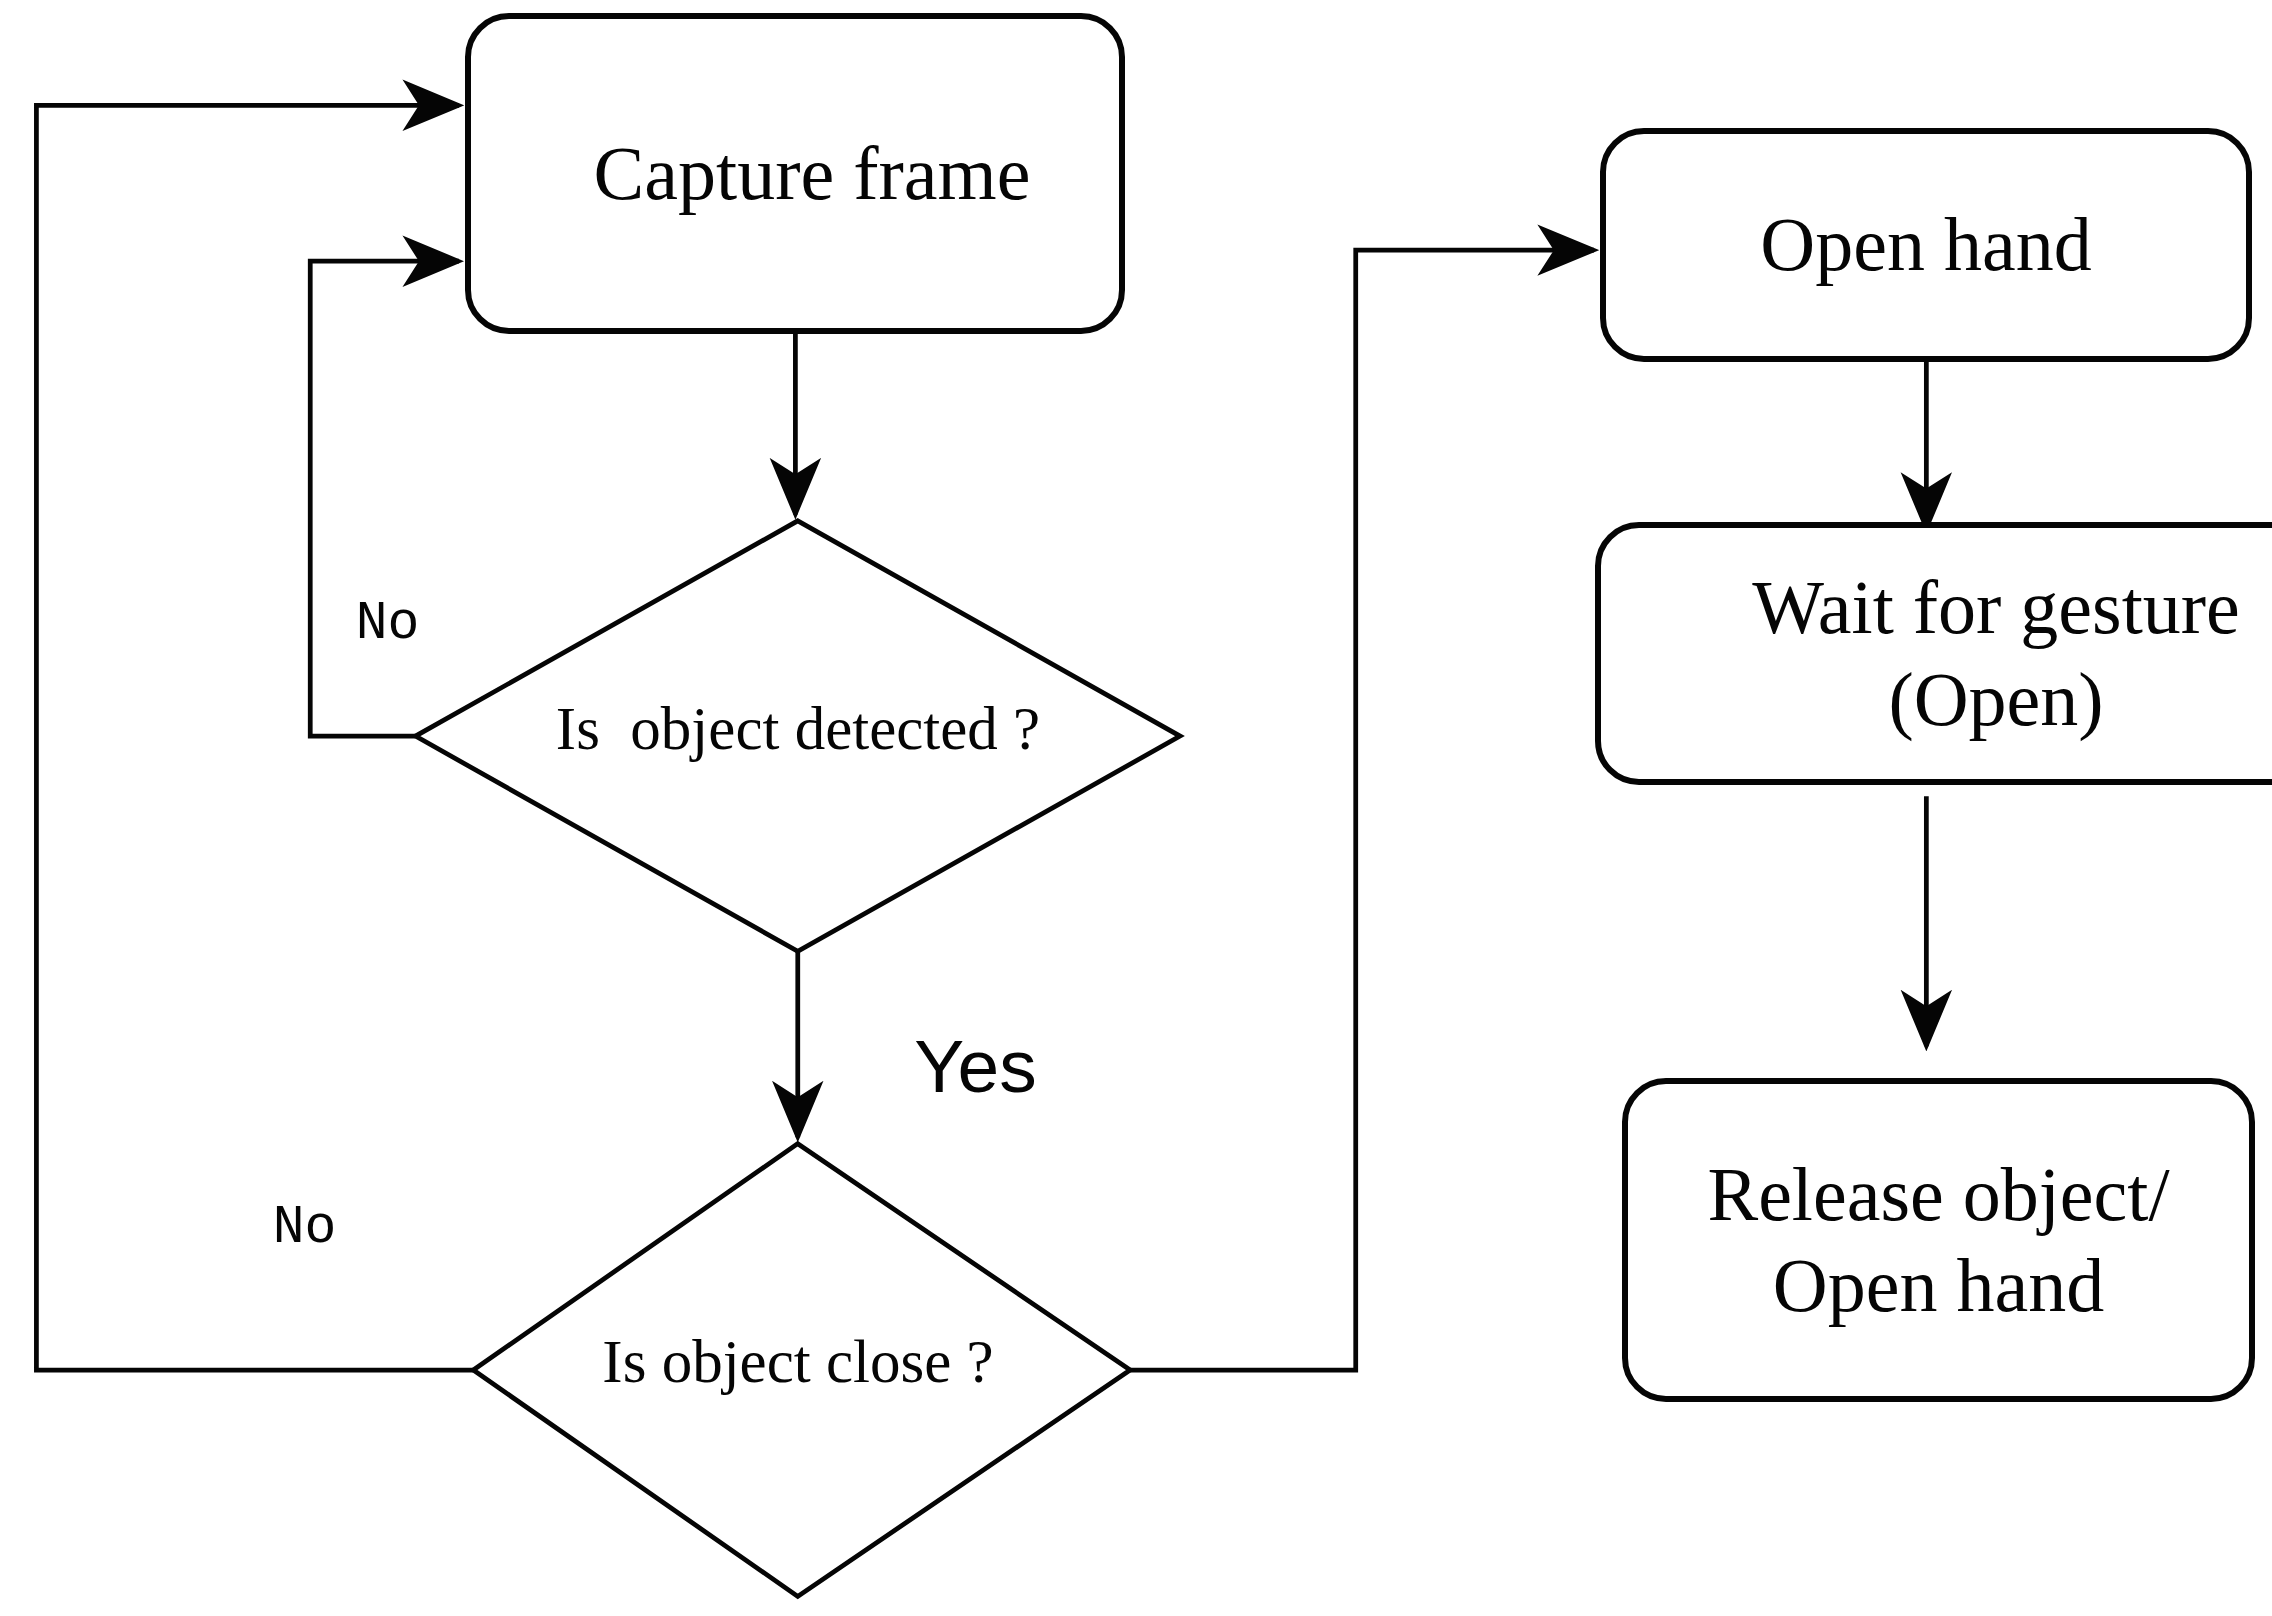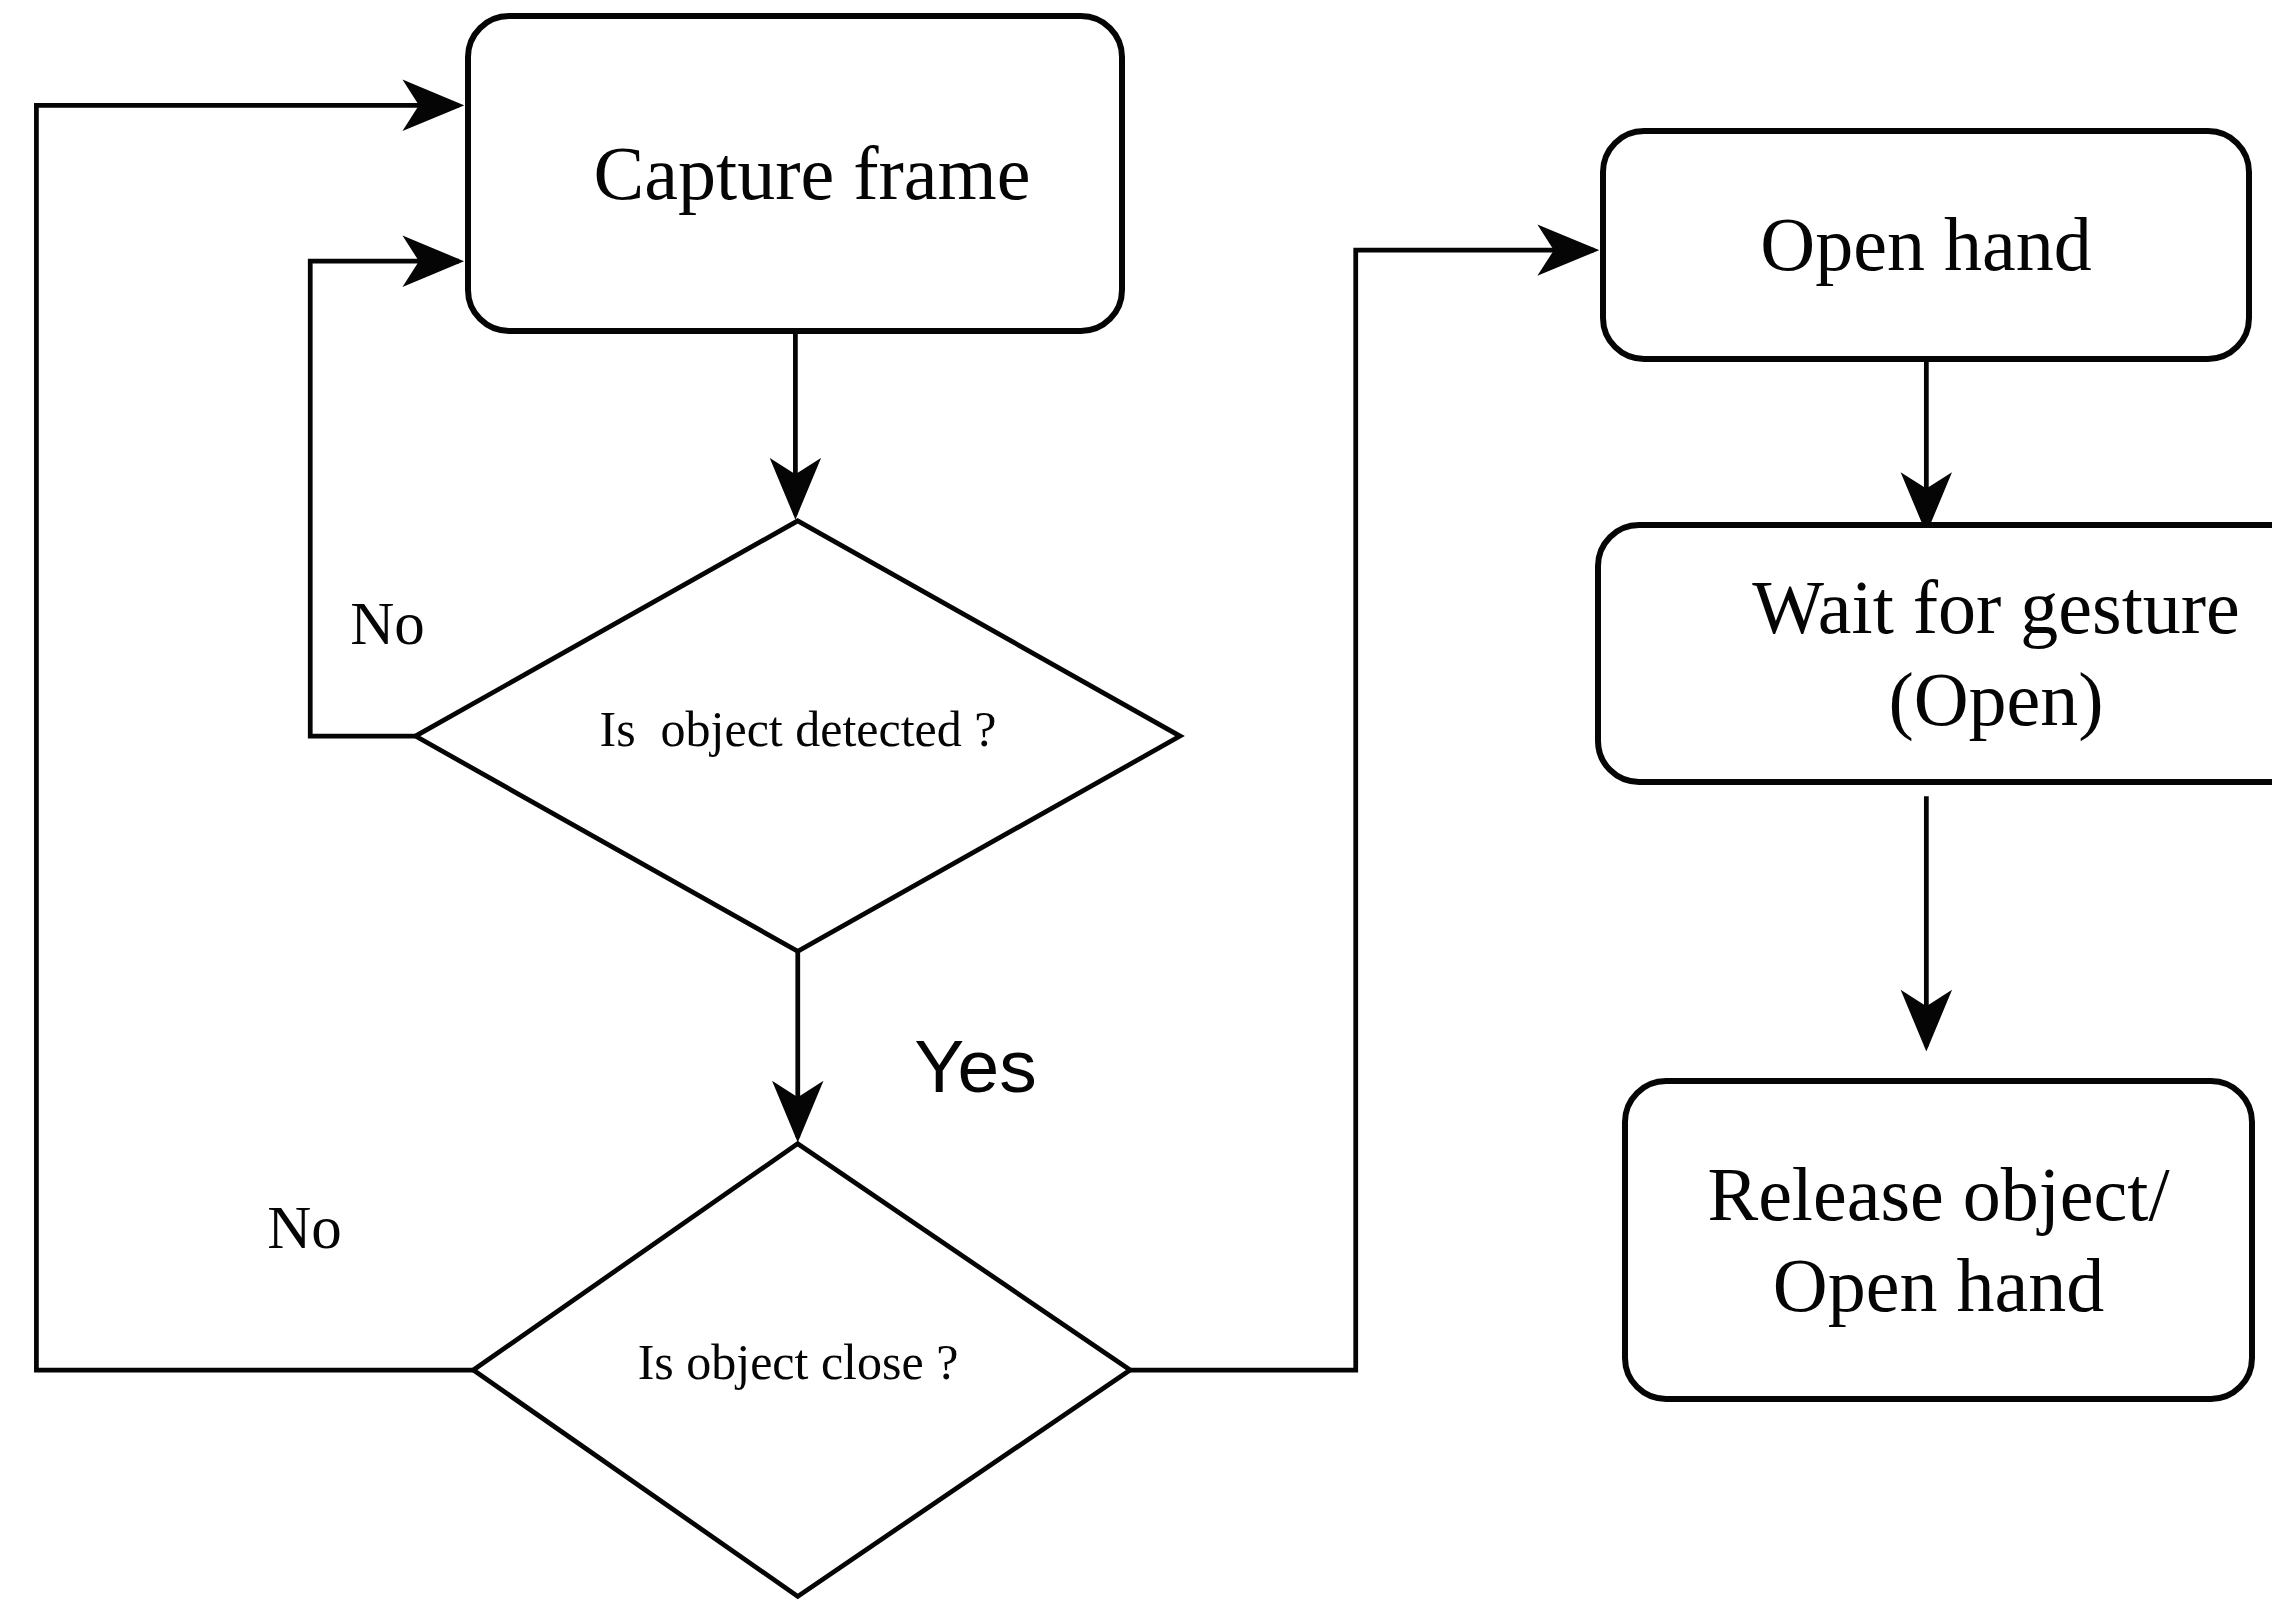--- a/index.html
+++ b/index.html
@@ -52,22 +52,22 @@
   }
   .float-label {
     position: absolute;
     display: flex;
     align-items: center;
     justify-content: center;
     text-align: center;
     white-space: pre;
     color: #050505;
   }
-  .decision-label { font-size: 50px; }
-  .no-label  { font-size: 61px; }
+  .decision-label { font-size: 61px; }
+  .no-label  { font-size: 53px; font-family: Liberation Mono, monospace; }
   .yes-label {
     font-size: 75px;
     font-family: "Liberation Sans", "DejaVu Sans", sans-serif;
   }
 </style>
 </head>
 <body>
 
 <div id="canvas">
 

